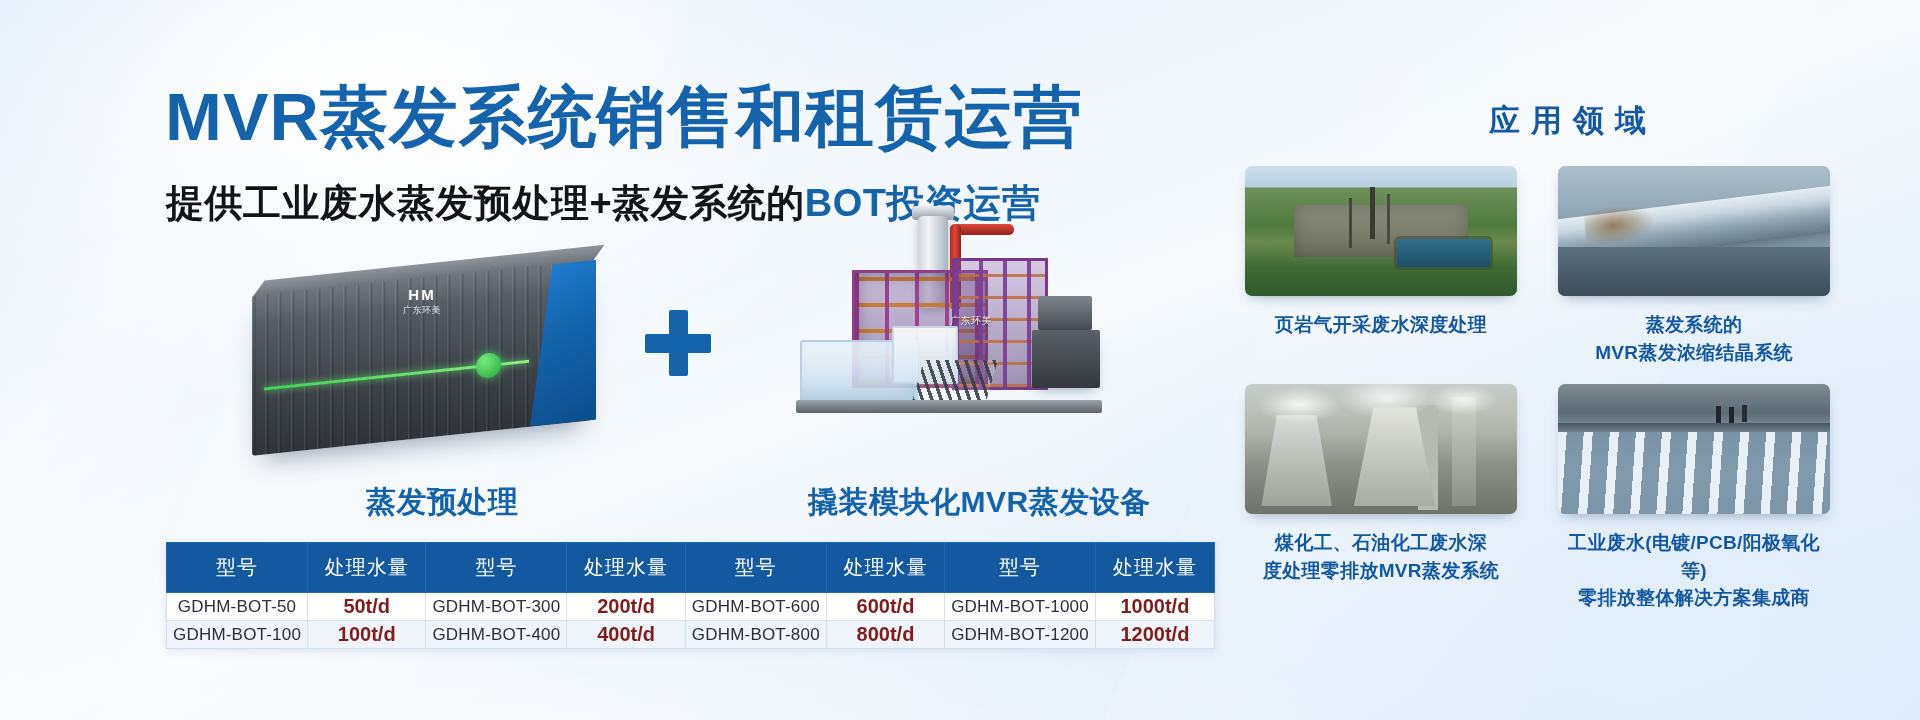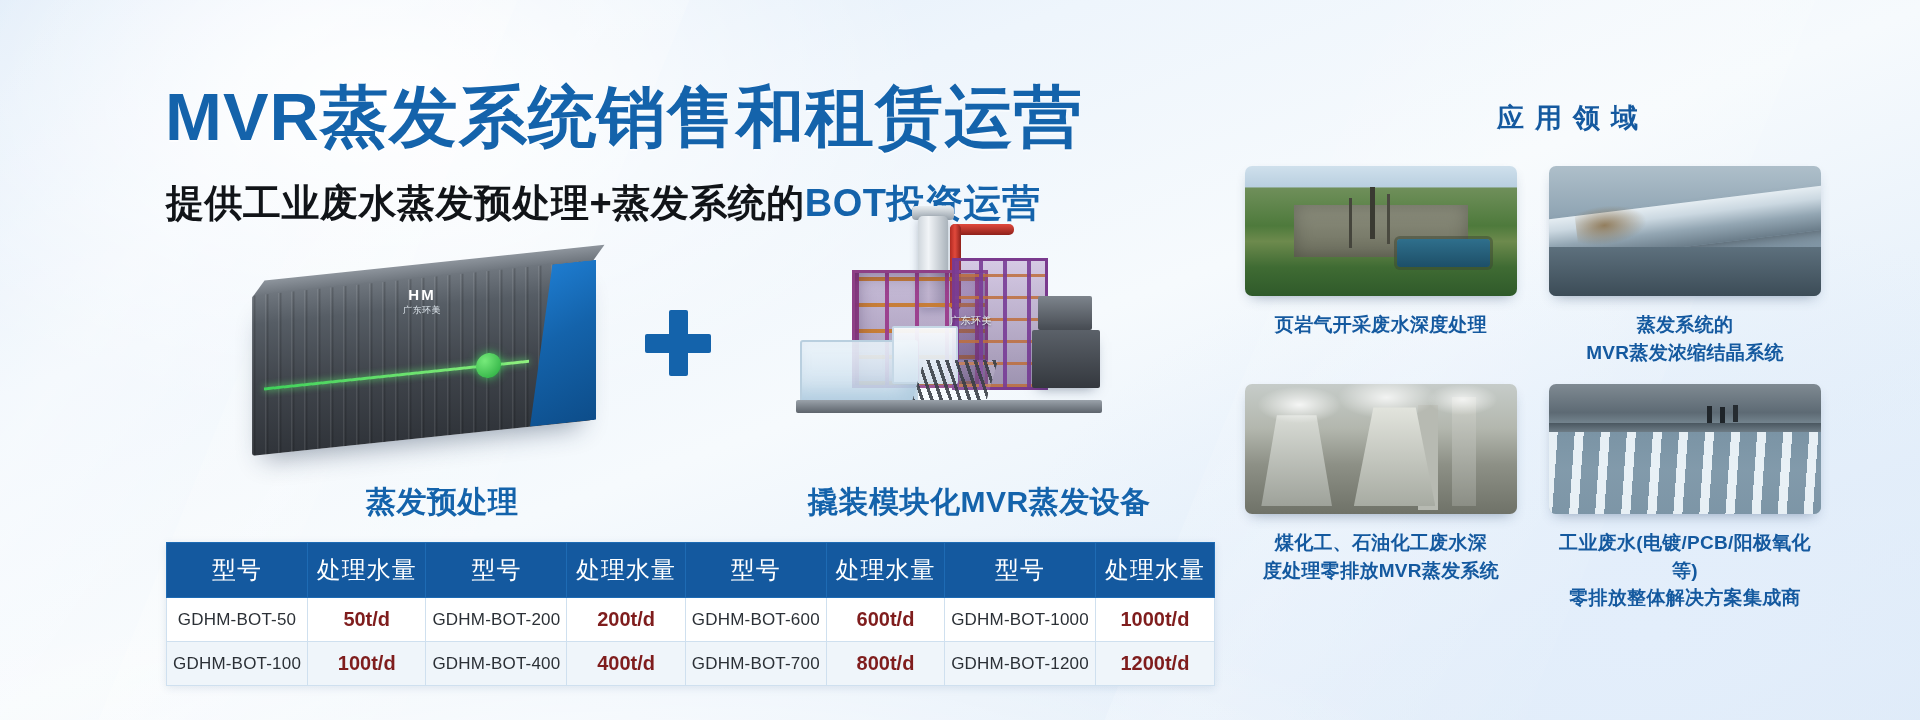--- a/index.html
+++ b/index.html
@@ -191,43 +191,43 @@
   .cap.c2 { left: 808px; top: 482px; }
 
   
   #spec-table {
     position: absolute; left: 166px; top: 542px;
     border-collapse: collapse; font-size: 17px;
     box-shadow: 0 2px 8px rgba(40,80,130,.12);
   }
   #spec-table th {
     background: #14599f; color: #fff; font-weight: 500;
-    font-size: 24px; padding: 11px 4px; border: 1px solid #1e6bb4;
+    font-size: 20px; padding: 11px 4px; border: 1px solid #1e6bb4;
     letter-spacing: 1px;
   }
   #spec-table td {
     background: #fff; color: #2b3036; text-align: center;
-    padding: 10px 6px; border: 1px solid #cfe0ef; white-space: nowrap;
+    padding: 2px 6px; border: 1px solid #cfe0ef; white-space: nowrap;
     font-size: 17px;
   }
   #spec-table tr.alt td { background: #eff5fa; }
   #spec-table td.val { color: #7f1d1d; font-weight: 800; font-size: 20px; }
   #spec-table td.mdl { font-size: 17px; letter-spacing: .2px; }
   #spec-table th.c-model { width: 126px; }
   #spec-table th.c-cap   { width: 122px; }
 
   
   #right-col { position: absolute; left: 1215px; top: 0; width: 705px; height: 720px; }
   .apps-title {
     position: absolute; left: 0; right: 0; top: 100px; text-align: center;
-    font-size: 27px; font-weight: 800; color: #14599f; letter-spacing: 11px;
+    font-size: 31px; font-weight: 800; color: #14599f; letter-spacing: 11px;
     text-indent: 11px;
   }
   .cards { position: absolute; left: 30px; top: 166px; width: 650px; }
-  .card-row { display: flex; gap: 32px; }
+  .card-row { display: flex; gap: 41px; }
   .card-row + .card-row { margin-top: 18px; }
   .card { width: 272px; }
   .thumb {
     width: 272px; height: 130px; border-radius: 7px; overflow: hidden;
     box-shadow: 0 6px 14px -6px rgba(30,60,100,.45);
     position: relative;
   }
   .card-cap {
     margin-top: 15px; text-align: center; color: #14599f;
     font-size: 19px; font-weight: 700; line-height: 1.45; letter-spacing: .3px;
@@ -369,33 +369,33 @@
           <th class="c-model">型号</th>
           <th class="c-cap">处理水量</th>
           <th class="c-model">型号</th>
           <th class="c-cap">处理水量</th>
         </tr>
       </thead>
       <tbody>
         <tr>
           <td class="mdl">GDHM-BOT-50</td>
           <td class="val">50t/d</td>
-          <td class="mdl">GDHM-BOT-200</td>
+          <td class="mdl">GDHM-BOT-300</td>
           <td class="val">200t/d</td>
           <td class="mdl">GDHM-BOT-600</td>
           <td class="val">600t/d</td>
           <td class="mdl">GDHM-BOT-1000</td>
           <td class="val">1000t/d</td>
         </tr>
         <tr class="alt">
           <td class="mdl">GDHM-BOT-100</td>
           <td class="val">100t/d</td>
           <td class="mdl">GDHM-BOT-400</td>
           <td class="val">400t/d</td>
-          <td class="mdl">GDHM-BOT-700</td>
+          <td class="mdl">GDHM-BOT-800</td>
           <td class="val">800t/d</td>
           <td class="mdl">GDHM-BOT-1200</td>
           <td class="val">1200t/d</td>
         </tr>
       </tbody>
     </table>
   </div>
 
   <div id="right-col">
     <div class="apps-title">应用领域</div>

